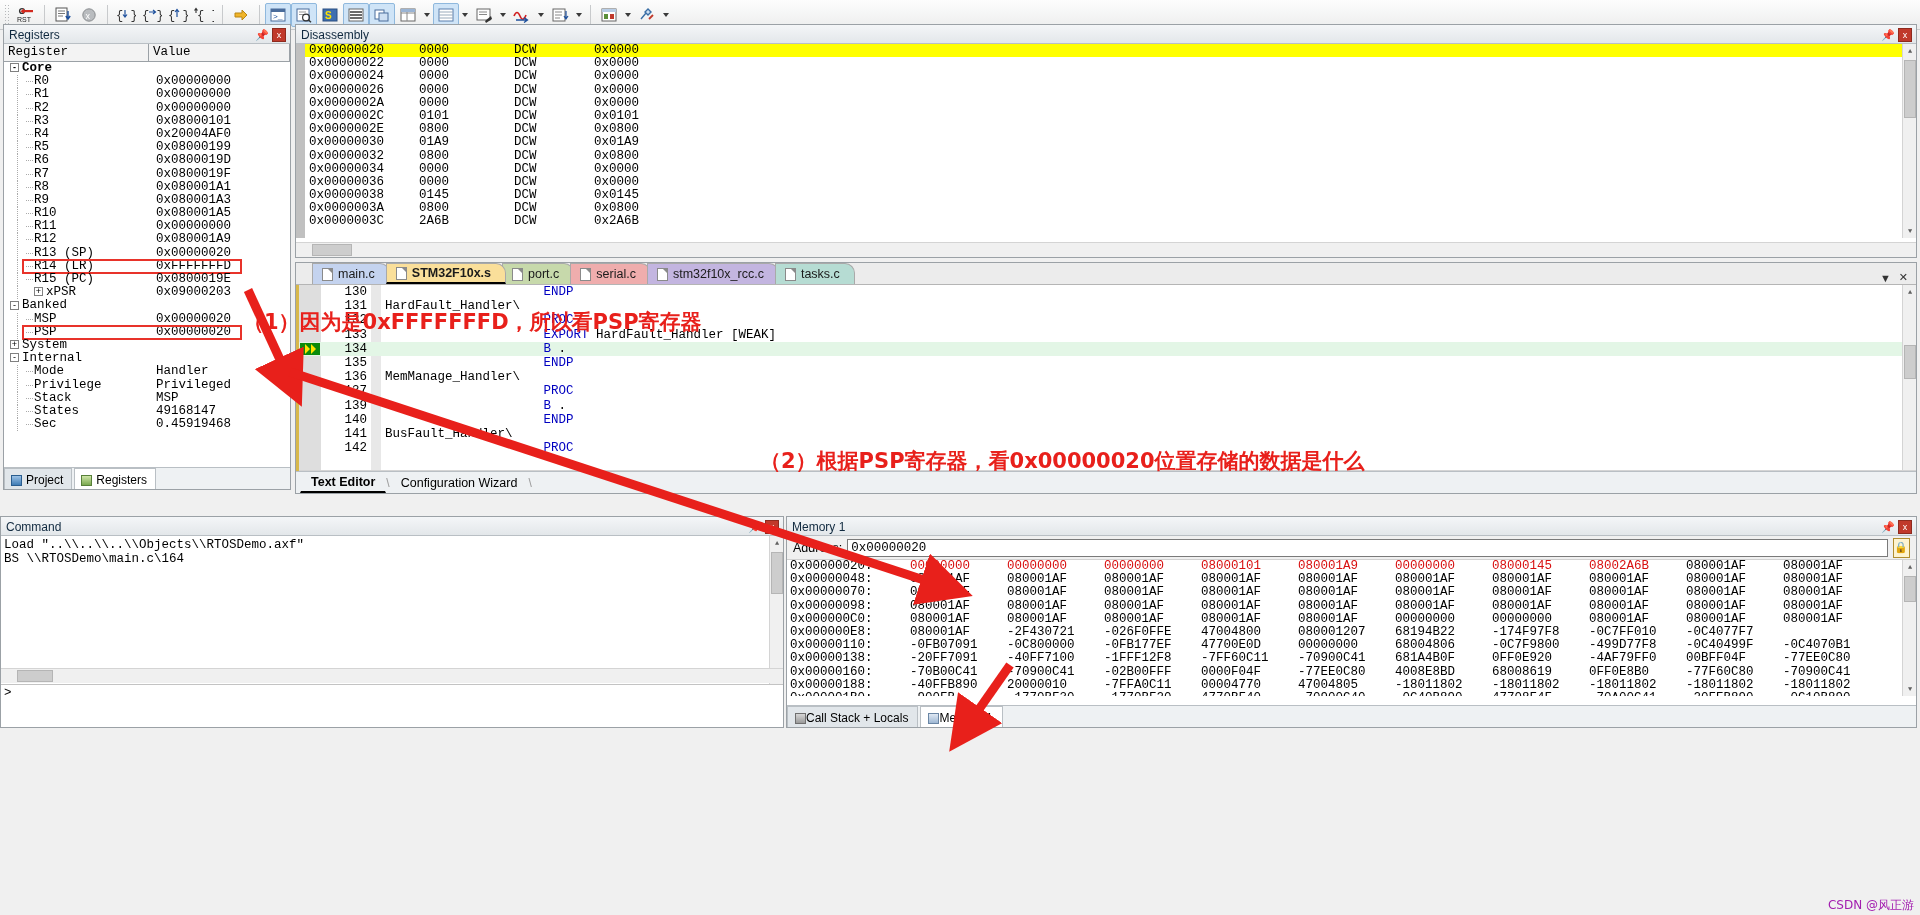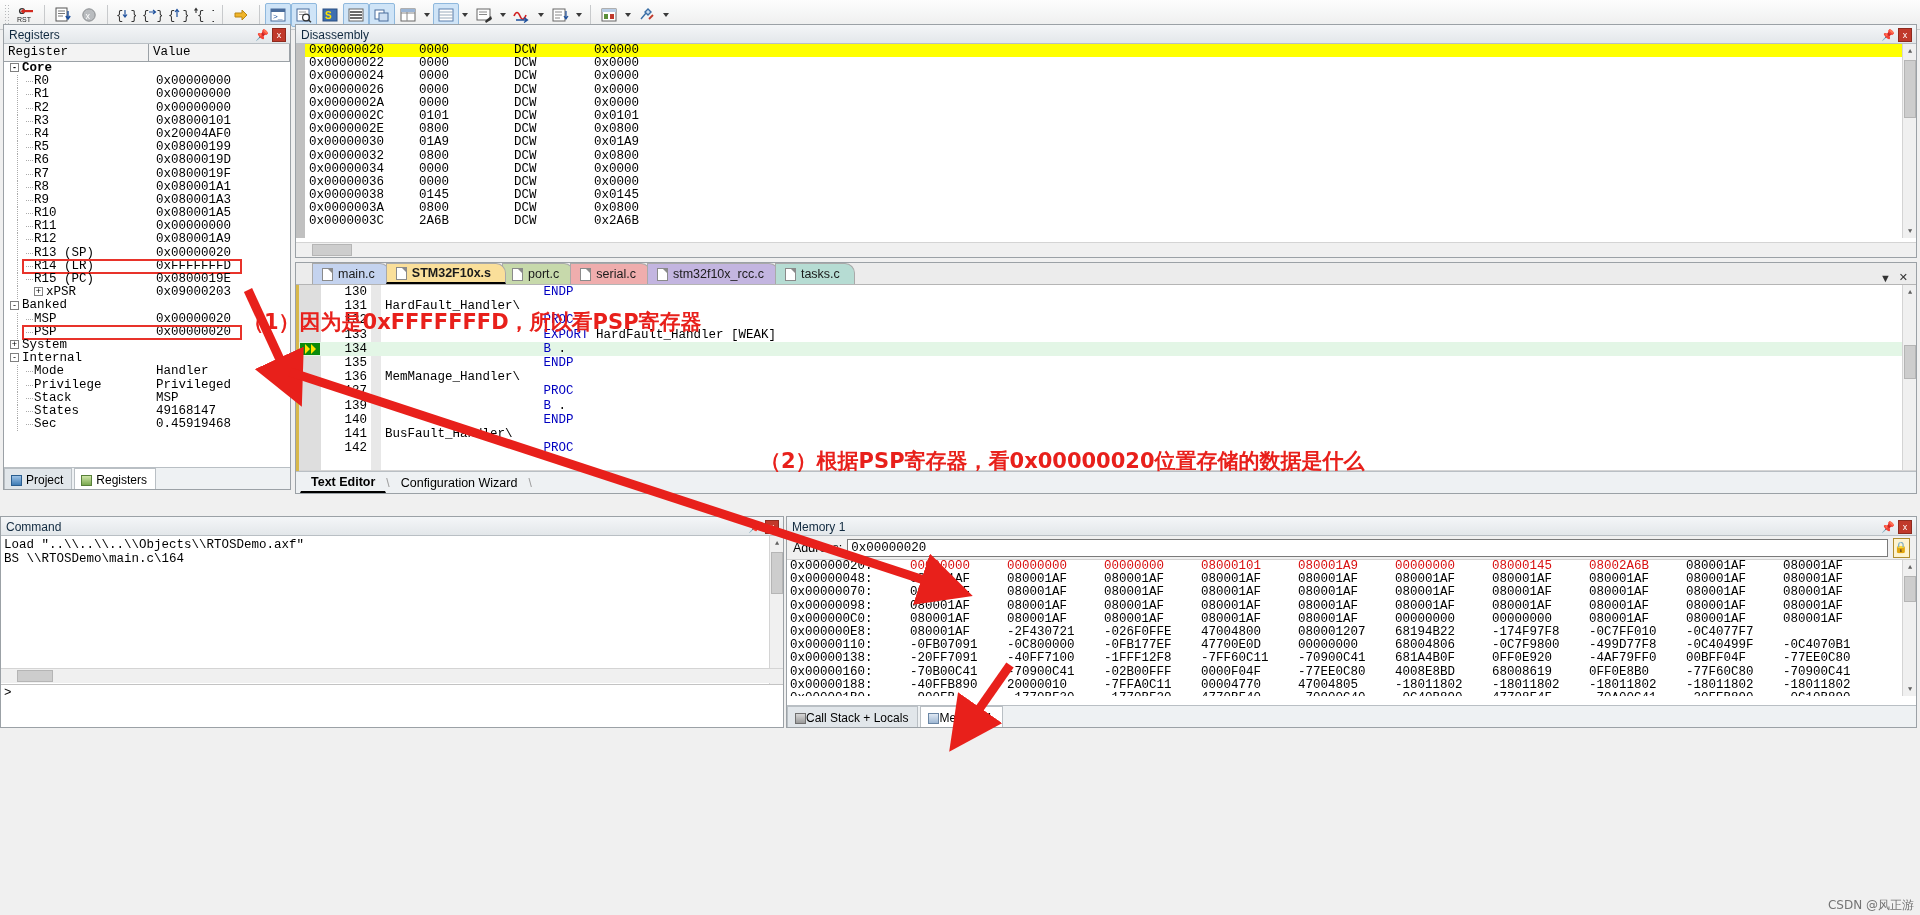--- a/index.html
+++ b/index.html
@@ -173,21 +173,21 @@
   .sq-call { background: linear-gradient(#d6d6d6,#9a9a9a); border: 1px solid #6f6f6f; }
   .sq-mem { background: linear-gradient(#dfe8f3,#9fb8d4); border: 1px solid #6a86a5; }
 
   
   .anno { position: absolute; color: #e8201b; font-weight: bold; white-space: nowrap;
     font-family: "DejaVu Sans", sans-serif; }
   #anno1 { left: 243px; top: 308px; font-size: 21px; }
   #anno2 { left: 760px; top: 447px; font-size: 21px; }
   .arrow-svg { position: absolute; left: 0; top: 0; width: 1920px; height: 915px; pointer-events: none; }
 
-  .watermark { position: absolute; right: 6px; bottom: 1px; font-size: 12px; color: #737373;
+  .watermark { position: absolute; right: 6px; bottom: 1px; font-size: 12px; color: #a21caf;
      font-family: "DejaVu Sans", sans-serif; }
 </style>
 </head>
 <body>
 
 <div id="app">
 
   <div class="toolbar">
     <div class="tb-grip"></div>
     <div class="tb-btn">

